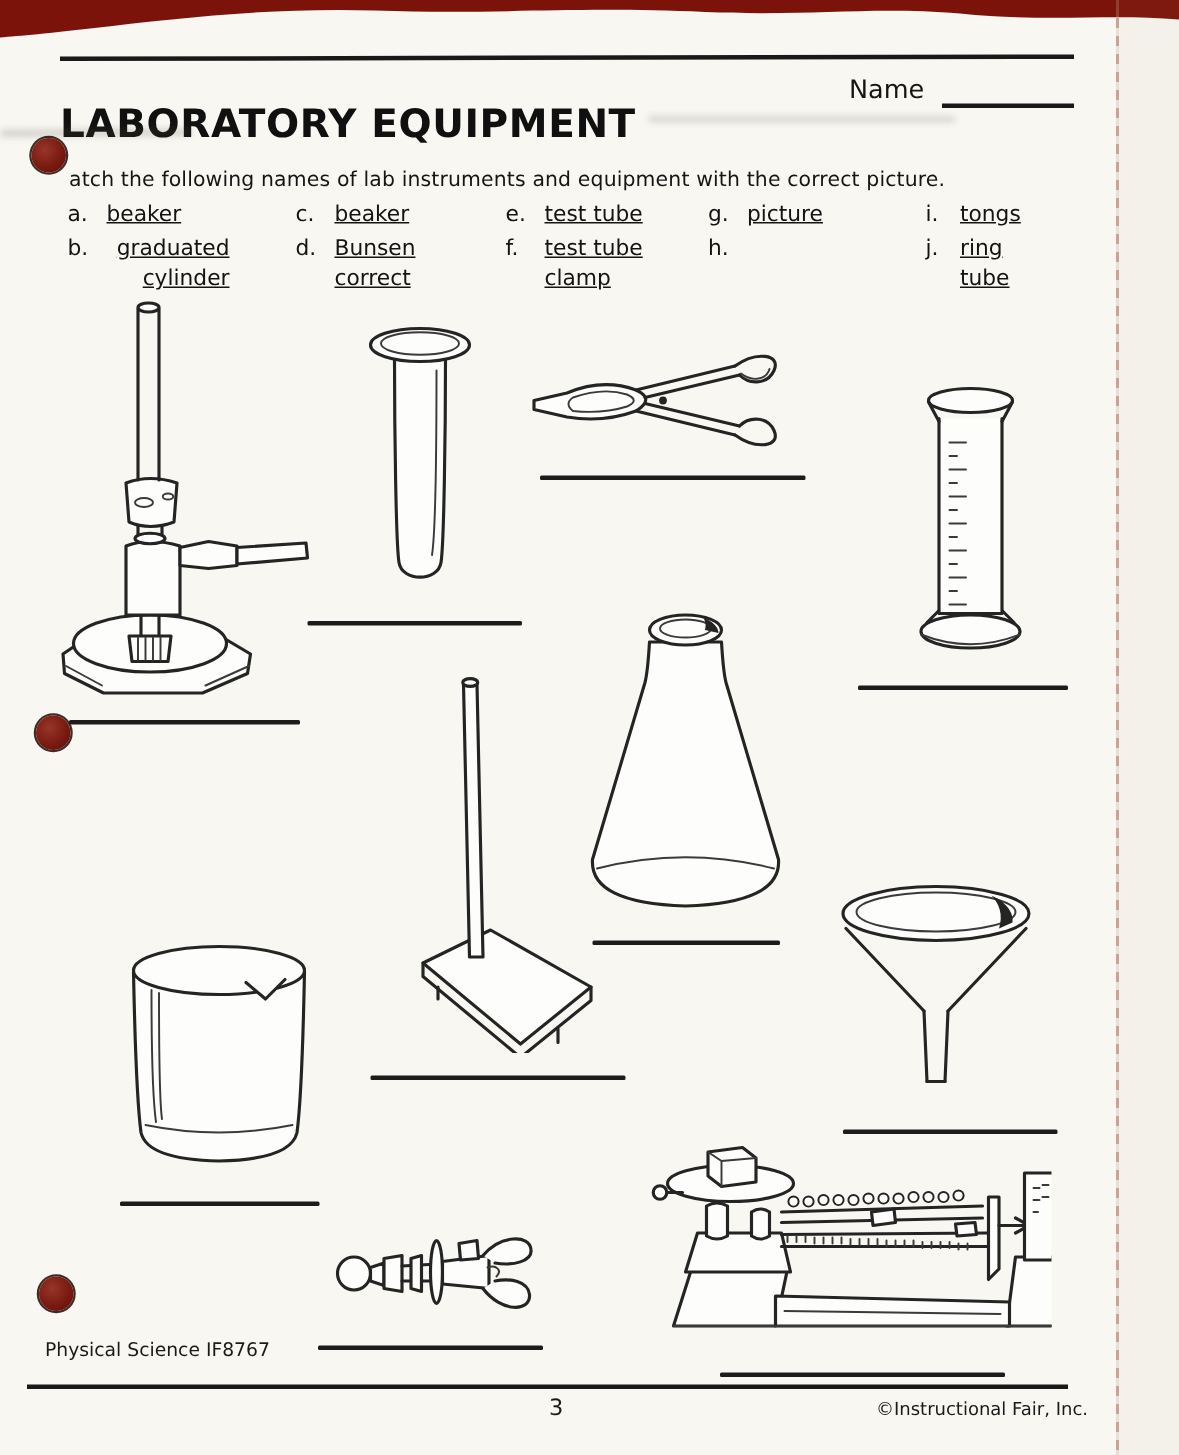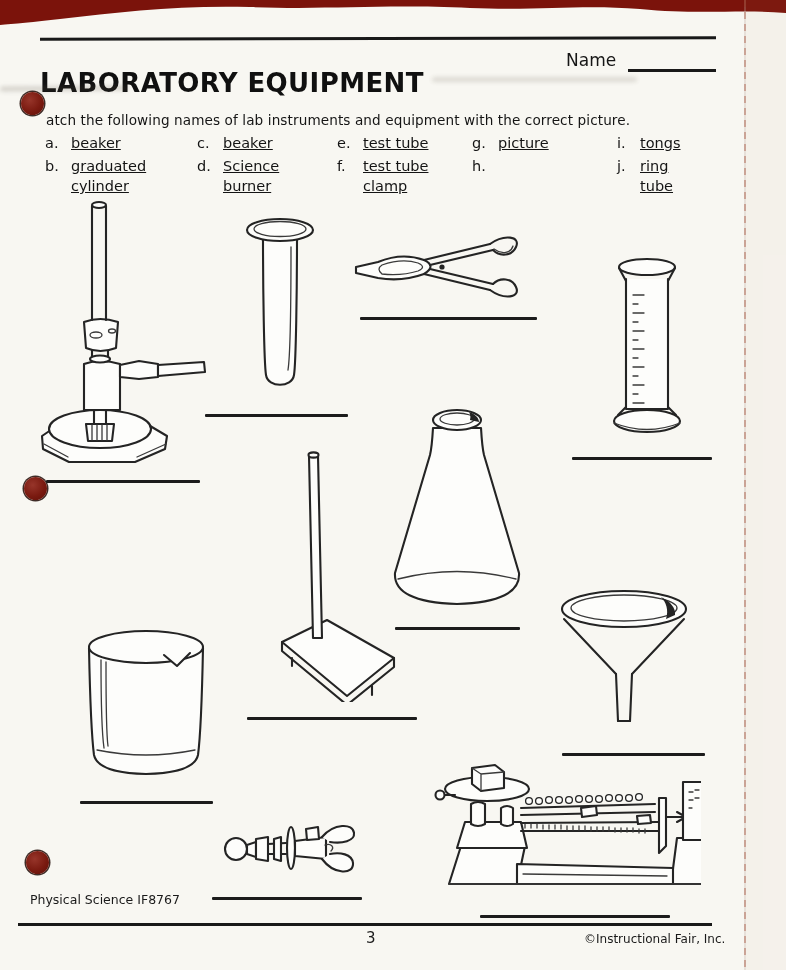--- a/index.html
+++ b/index.html
@@ -53,29 +53,29 @@
 
   <div class="punch" style="left:21px;top:92px;"></div>
   <div class="instruction">atch the following names of lab instruments and equipment with the correct picture.</div>
 
   <div class="word-item" style="left:45px;top:133px;">
     <span class="letter">a.</span>
     <span class="label" style="width:90px;">beaker</span>
   </div>
   <div class="word-item" style="left:45px;top:156px;">
     <span class="letter">b.</span>
-    <span class="label" style="width:82px;">graduated cylinder</span>
+    <span class="label" style="width:82px;text-align:right;">graduated cylinder</span>
   </div>
   <div class="word-item" style="left:197px;top:133px;">
     <span class="letter">c.</span>
     <span class="label" style="width:80px;">beaker</span>
   </div>
   <div class="word-item" style="left:197px;top:156px;">
     <span class="letter">d.</span>
-    <span class="label" style="width:62px;">Science burner</span>
+    <span class="label" style="width:62px;">Bunsen correct</span>
   </div>
   <div class="word-item" style="left:337px;top:133px;">
     <span class="letter">e.</span>
     <span class="label" style="width:80px;">test tube</span>
   </div>
   <div class="word-item" style="left:337px;top:156px;">
     <span class="letter">f.</span>
     <span class="label" style="width:70px;">test tube clamp</span>
   </div>
   <div class="word-item" style="left:472px;top:133px;">

